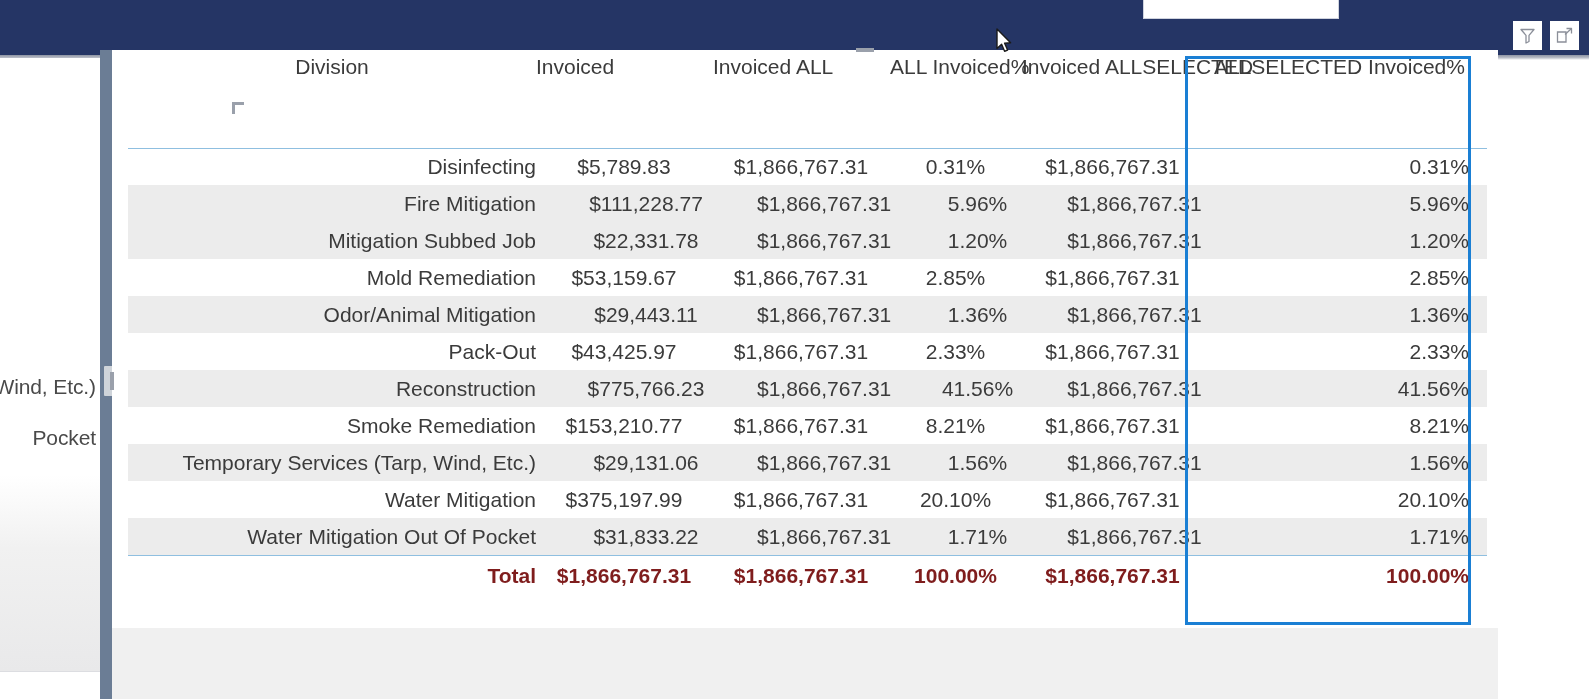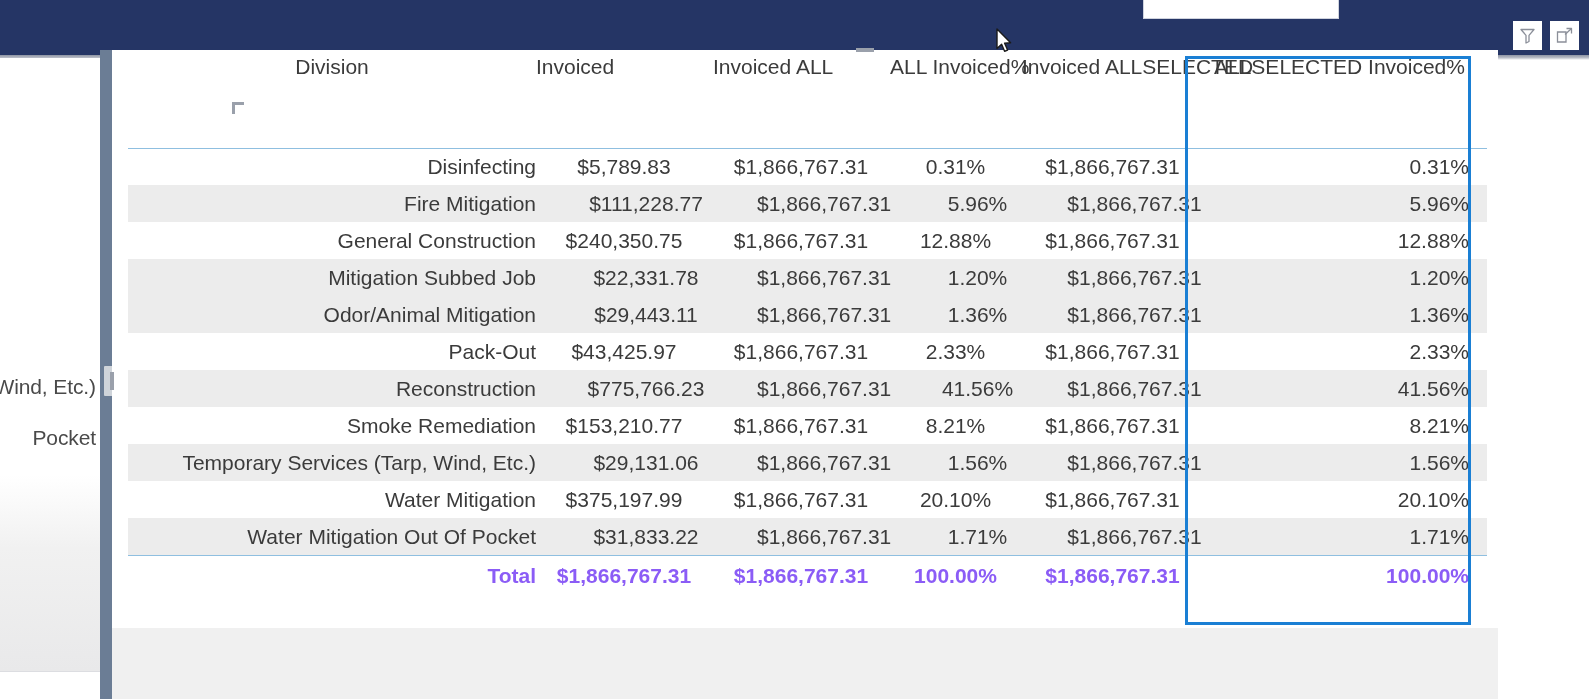--- a/index.html
+++ b/index.html
@@ -157,21 +157,21 @@
 
   tbody td { height: 37px; vertical-align: middle; }
   td.l { text-align: right; }
   td.r { text-align: center; padding-right: 1px; }
   td.hl { text-align: right; padding-right: 18px; }
 
   tbody tr.alt td { background: #ececec; padding-left: 44px; }
 
   tbody tr.total td {
     font-weight: bold;
-    color: #8b5cf6;
+    color: #7f1d1d;
     height: 40px;
     border-top: 1.5px solid #8fbfe0;
     background: #ffffff;
   }
   tbody tr.last-data td { border-bottom: 0; }
 
   
   .col-outline {
     position: absolute;
     left: 1073px; top: 6px;
@@ -263,35 +263,35 @@
             <td class="hl">0.31%</td>
           </tr>
           <tr class="alt">
             <td class="l">Fire Mitigation</td>
             <td class="r">$111,228.77</td>
             <td class="r">$1,866,767.31</td>
             <td class="r">5.96%</td>
             <td class="r">$1,866,767.31</td>
             <td class="hl">5.96%</td>
           </tr>
-          <tr class="">
-            <td class="l">General Construction</td>
-            <td class="r">$240,350.75</td>
-            <td class="r">$1,866,767.31</td>
-            <td class="r">12.88%</td>
-            <td class="r">$1,866,767.31</td>
-            <td class="hl">12.88%</td>
-          </tr>
           <tr class="alt">
             <td class="l">Mitigation Subbed Job</td>
             <td class="r">$22,331.78</td>
             <td class="r">$1,866,767.31</td>
             <td class="r">1.20%</td>
             <td class="r">$1,866,767.31</td>
             <td class="hl">1.20%</td>
+          </tr>
+          <tr class="">
+            <td class="l">Mold Remediation</td>
+            <td class="r">$53,159.67</td>
+            <td class="r">$1,866,767.31</td>
+            <td class="r">2.85%</td>
+            <td class="r">$1,866,767.31</td>
+            <td class="hl">2.85%</td>
           </tr>
           <tr class="alt">
             <td class="l">Odor/Animal Mitigation</td>
             <td class="r">$29,443.11</td>
             <td class="r">$1,866,767.31</td>
             <td class="r">1.36%</td>
             <td class="r">$1,866,767.31</td>
             <td class="hl">1.36%</td>
           </tr>
           <tr class="">

